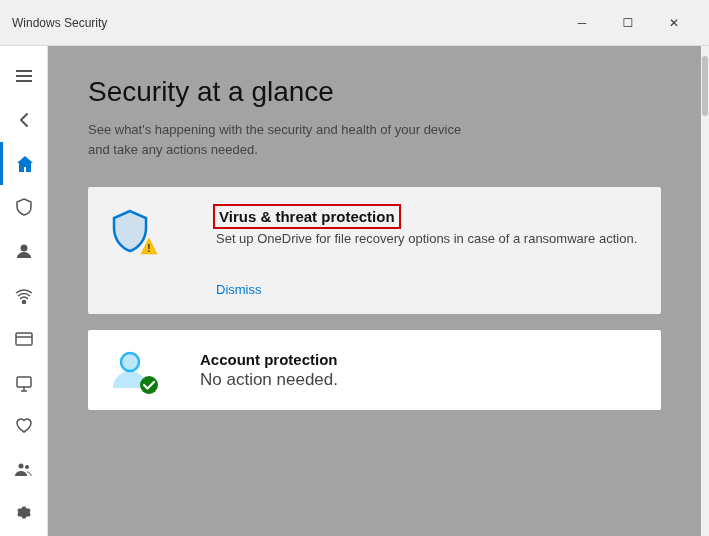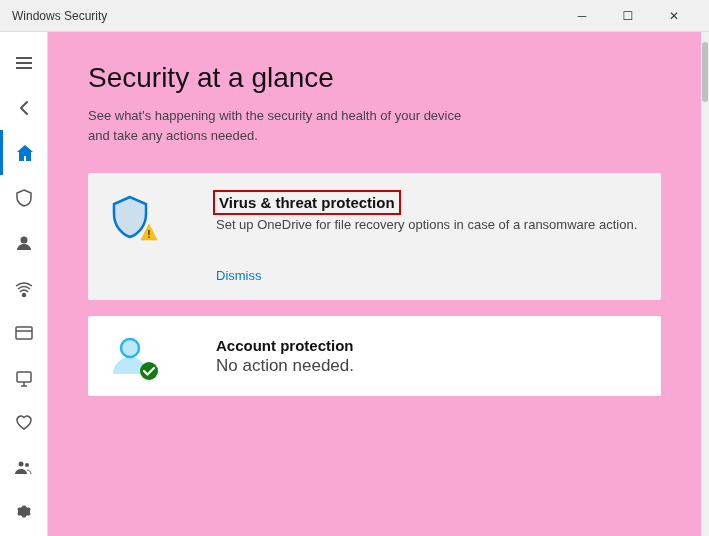--- a/index.html
+++ b/index.html
@@ -9,21 +9,21 @@
       width: 709px;
       height: 536px;
       overflow: hidden;
       display: flex;
       flex-direction: column;
     }
 
     
     .title-bar {
       background: #f0f0f0;
-      height: 32px;
+      height: 46px;
       display: flex;
       align-items: center;
       padding: 0 12px;
       border-bottom: 1px solid #ddd;
       flex-shrink: 0;
     }
     .title-bar-title {
       font-size: 12px;
       color: #333;
       flex: 1;
@@ -78,21 +78,21 @@
       color: #0078d4;
     }
     .sidebar-item svg {
       width: 20px;
       height: 20px;
     }
 
     
     .main-content {
       flex: 1;
-      background: #f9a8d4;
+      background: #a3a3a3;
       padding: 30px 40px;
       overflow-y: auto;
     }
 
     .page-title {
       font-size: 28px;
       font-weight: 300;
       color: #111;
       margin-bottom: 12px;
     }
@@ -162,21 +162,20 @@
     }
 
     
     .card-white {
       background: #fff;
       border-radius: 2px;
       padding: 16px 20px;
       margin-bottom: 16px;
       display: flex;
       align-items: center;
-      gap: 16px;
       justify-content: flex-end;
     }
     .account-status {
       font-size: 17px;
       color: #444;
     }
     .account-title {
       font-size: 15px;
       font-weight: 600;
       color: #111;

